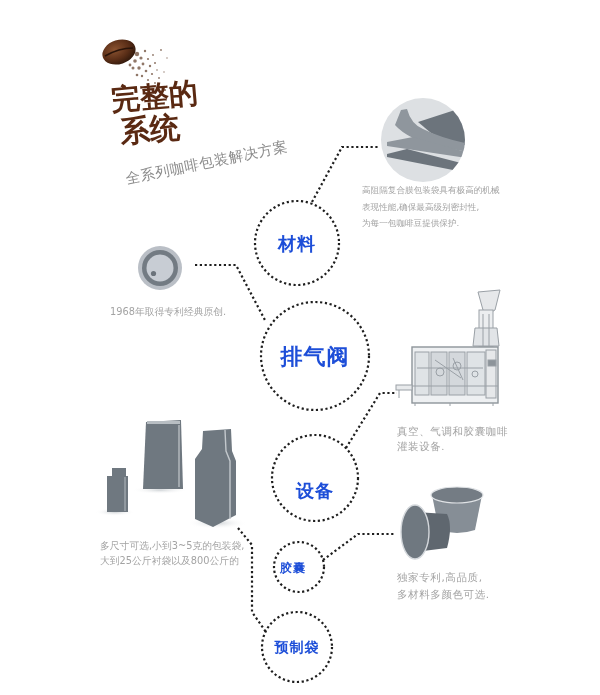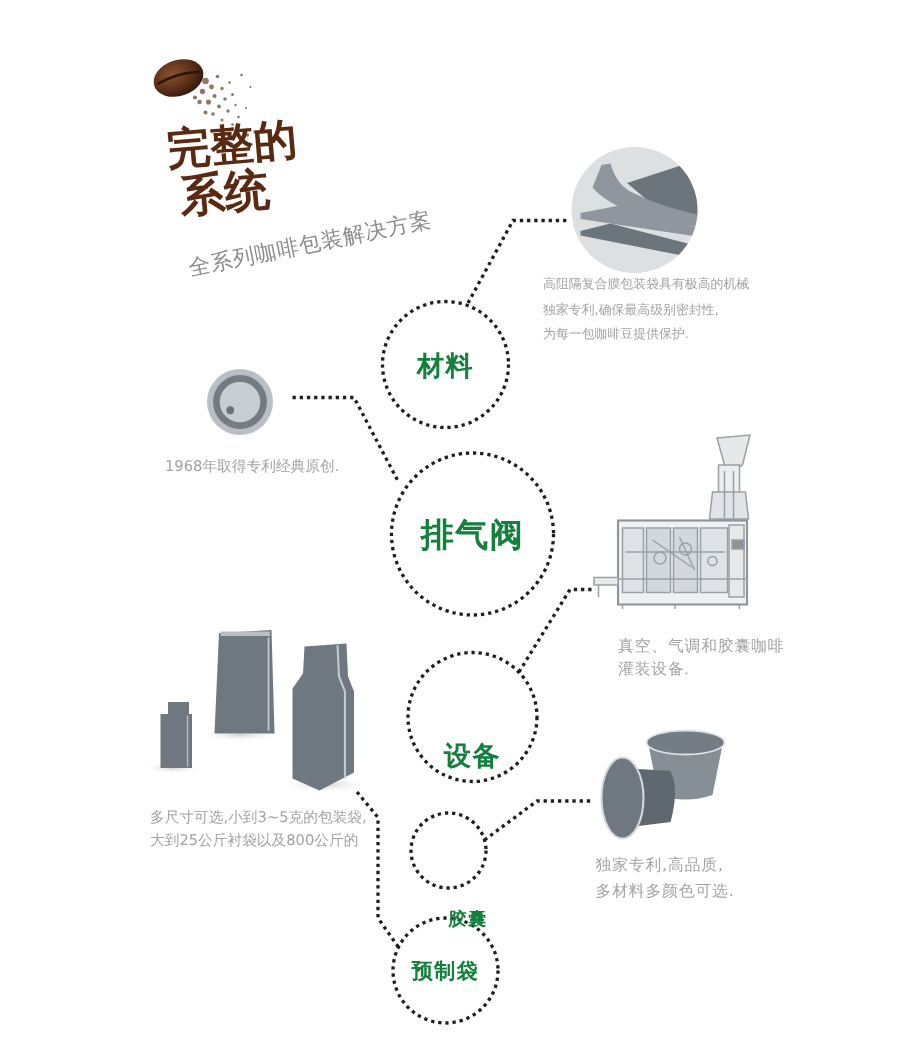--- a/index.html
+++ b/index.html
@@ -7,21 +7,21 @@
          font-family:"DejaVu Sans", "Liberation Sans", sans-serif; }
   .abs { position:absolute; }
   .title { color:#5a2912; font-weight:bold; letter-spacing:0px; line-height:1; white-space:nowrap; }
   .title-block { left:110px; top:86px; transform:rotate(-5deg); transform-origin:left top; }
   .t1 { font-size:29px; }
   .t2 { font-size:30px; margin-top:3px; margin-left:6px; }
   .subtitle { left:124px; top:170px; font-size:14.5px; color:#8c8c8c; white-space:nowrap;
               transform:rotate(-11.5deg); transform-origin:left top; letter-spacing:0.5px; }
   .desc { color:#a3a3a3; white-space:nowrap; }
   .desc div { white-space:nowrap; }
-  .node-label { position:absolute; color:#15803d; font-weight:bold; white-space:nowrap;
+  .node-label { position:absolute; color:#1d4ed8; font-weight:bold; white-space:nowrap;
                 transform:translate(-50%,-50%); letter-spacing:1px; }
   svg { position:absolute; overflow:visible; }
 </style>
 </head>
 <body>
 
 <svg style="left:95px;top:28px;" width="100" height="70" viewBox="0 0 100 70">
   <defs>
     <radialGradient id="beanGrad" cx="0.4" cy="0.35" r="0.7">
       <stop offset="0" stop-color="#8a5230"></stop>
@@ -83,41 +83,41 @@
     <circle cx="297" cy="243" r="42"></circle>
     <circle cx="315" cy="356" r="54"></circle>
     <circle cx="315" cy="478" r="43"></circle>
     <circle cx="299" cy="567" r="25"></circle>
     <circle cx="297" cy="647" r="35"></circle>
   </g>
 </svg>
 
 <div class="node-label" style="left:297px;top:244px;font-size:18px;">材料</div>
 <div class="node-label" style="left:315px;top:357px;font-size:22px;">排气阀</div>
-<div class="node-label" style="left:315px;top:504px;font-size:18px;">设备</div>
-<div class="node-label" style="left:312px;top:568px;font-size:12px;margin-top:45px;">胶囊</div>
+<div class="node-label" style="left:315px;top:491px;font-size:18px;">设备</div>
+<div class="node-label" style="left:293px;top:568px;font-size:12px;">胶囊</div>
 <div class="node-label" style="left:297px;top:648px;font-size:14px;">预制袋</div>
 
 <svg style="left:381px;top:98px;" width="86" height="86" viewBox="0 0 86 86">
   <defs>
       <clipPath id="matClip">
         <circle cx="42" cy="42" r="42"></circle>
       </clipPath>
     </defs>
   <circle cx="42" cy="42" r="42" fill="#dde0e3"></circle>
   <g clip-path="url(#matClip)">
     <polygon points="37,24 74,12 88,30 88,48 70,45 50,35" fill="#6c747c"></polygon>
     <path d="M20,12 L26,11 Q30,26 42,31 Q60,40 88,46 L88,54 Q60,50 32,40 Q20,34 14,27 Z" fill="#8f969d"></path>
     <polygon points="6,44 32,39 88,55 88,60 79,59 6,48" fill="#8f969d"></polygon>
     <polygon points="6,56 26,51 80,65 72,72 6,59" fill="#6c747c"></polygon>
   </g>
 </svg>
 <div class="abs desc" style="left:362px;top:182px;font-size:8.6px;line-height:16.5px;">
   <div>高阻隔复合膜包装袋具有极高的机械</div>
-  <div>独家专利,确保最高级别密封性,</div>
+  <div>表现性能,确保最高级别密封性,</div>
   <div>为每一包咖啡豆提供保护.</div>
 </div>
 
 <svg style="left:137px;top:245px;" width="46" height="46" viewBox="0 0 46 46">
   <circle cx="23" cy="23" r="22" fill="#babfc6"></circle>
   <circle cx="23" cy="23" r="18" fill="#737b83"></circle>
   <circle cx="23" cy="23" r="13.5" fill="#c8cdd4"></circle>
   <circle cx="16.5" cy="28.5" r="2.6" fill="#6b737b"></circle>
 </svg>
 <div class="abs desc" style="left:110px;top:304px;font-size:9.8px;line-height:16px;">
@@ -148,21 +148,21 @@
       <circle cx="62" cy="78" r="4"></circle>
       <circle cx="80" cy="86" r="3"></circle>
 
     <rect x="1" y="97" width="16" height="5" fill="#e8eaec"></rect>
     <line x1="4" y1="102" x2="4" y2="110"></line>
     <line x1="20" y1="115" x2="20" y2="118"></line>
       <line x1="55" y1="115" x2="55" y2="118"></line>
       <line x1="98" y1="115" x2="98" y2="118"></line>
   </g>
 </svg>
-<div class="abs desc" style="left:412px;top:424px;font-size:10.5px;line-height:15px;letter-spacing:0.6px;font-family:Liberation Serif, serif;">
+<div class="abs desc" style="left:397px;top:424px;font-size:10.5px;line-height:15px;letter-spacing:0.6px;font-family:Liberation Serif, serif;">
   <div>真空、气调和胶囊咖啡</div>
   <div>灌装设备.</div>
 </div>
 
 <svg style="left:95px;top:415px;" width="150" height="120" viewBox="0 0 150 120">
   <defs>
     <radialGradient id="shadow" cx="0.5" cy="0.5" r="0.5">
       <stop offset="0" stop-color="#cfd3d6"></stop>
         <stop offset="1" stop-color="#ffffff" stop-opacity="0"></stop>
     </radialGradient>

